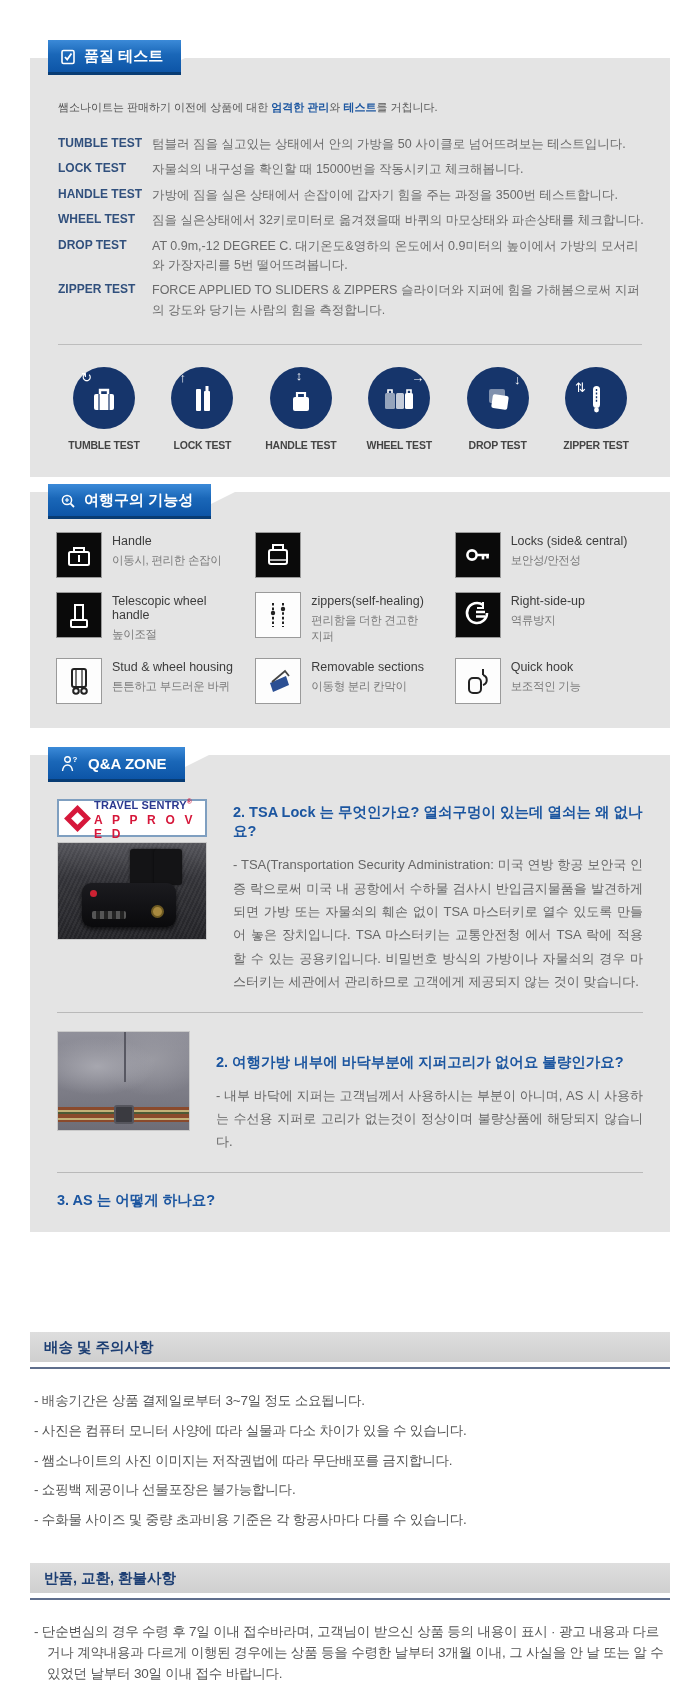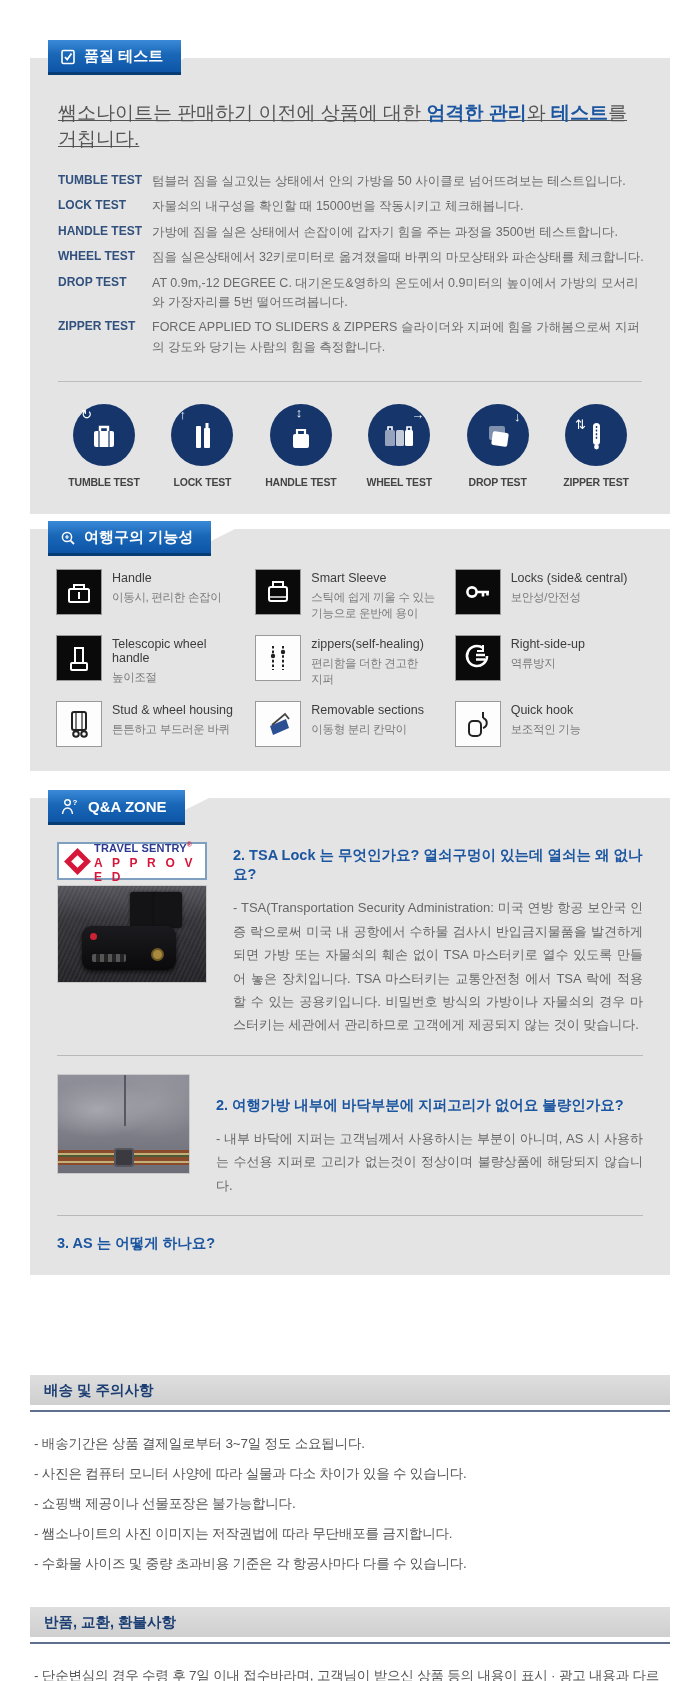--- a/index.html
+++ b/index.html
@@ -20,21 +20,21 @@
   }
   .badge::after {
     content: ""; position: absolute; left: 100%; top: 0;
     border-top: 20px solid #fff; border-right: 40px solid transparent;
   }
   .badge svg { display: block; }
 
   
   .sec1 { margin-top: 58px; padding: 42px 24px 26px; }
   .sec1 .badge { top: -18px; }
-  .intro { font-size: 19px; color: #555; margin: 0 0 20px 4px; text-decoration: underline; }
+  .intro { font-size: 11px; color: #555; margin: 0 0 20px 4px; }
   .intro b { color: #1c56a0; }
   .test-row { display: flex; margin: 0 0 6px 4px; }
   .test-name { flex: 0 0 94px; font-size: 12px; font-weight: bold; color: #31507d; padding-top: 1px; }
   .test-desc { flex: 1; font-size: 12.5px; color: #6a6a6a; line-height: 1.55; }
   .sec1 hr { border: none; border-top: 1px solid #bdbdbd; margin: 24px 4px 22px; }
   .test-icons { display: flex; justify-content: space-between; padding: 0 2px; }
   .test-icon-item { width: 96px; text-align: center; }
   .circle {
     width: 62px; height: 62px; border-radius: 50%; background: #16356b;
     margin: 0 auto 10px; position: relative;
@@ -262,24 +262,20 @@
         </div>
     </div>
     <div class="feat">
       <div class="feat-ico dark">
         <svg width="30" height="30" viewBox="0 0 30 30">
             <path d="M10 10V5h10v5" fill="none" stroke="currentColor" stroke-width="2"></path>
             <rect x="6" y="10" width="18" height="14" rx="2" fill="none" stroke="currentColor" stroke-width="2"></rect>
             <path d="M6 20h18" stroke="currentColor" stroke-width="1.4"></path>
           </svg>
       </div>
-      <div class="feat-txt">
-          <div class="feat-title">Smart Sleeve</div>
-          <div class="feat-desc" style="max-width:150px;">스틱에 쉽게 끼울 수 있는 기능으로 운반에 용이</div>
-        </div>
     </div>
     <div class="feat">
       <div class="feat-ico dark">
         <svg width="30" height="30" viewBox="0 0 30 30">
             <circle cx="9" cy="15" r="4.6" fill="none" stroke="currentColor" stroke-width="2.6"></circle>
             <path d="M13.5 15H26M20 15v4.5M24.5 15v3.5" stroke="currentColor" stroke-width="2.6"></path>
           </svg>
       </div>
       <div class="feat-txt">
           <div class="feat-title">Locks (side&amp; central)</div>
@@ -426,22 +422,22 @@
     <div class="q-title">3. AS 는 어떻게 하나요?</div>
   </div>
 </div>
 
 <div class="bar-sec first">
   <div class="bar">배송 및 주의사항</div>
   <hr class="bar-line">
   <ul class="plist">
     <li>- 배송기간은 상품 결제일로부터 3~7일 정도 소요됩니다.</li>
     <li>- 사진은 컴퓨터 모니터 사양에 따라 실물과 다소 차이가 있을 수 있습니다.</li>
+    <li>- 쌤소나이트의 사진 이미지는 저작권법에 따라 무단배포를 금지합니다.</li>
     <li>- 쇼핑백 제공이나 선물포장은 불가능합니다.</li>
-    <li>- 쌤소나이트의 사진 이미지는 저작권법에 따라 무단배포를 금지합니다.</li>
     <li>- 수화물 사이즈 및 중량 초과비용 기준은 각 항공사마다 다를 수 있습니다.</li>
   </ul>
 </div>
 
 <div class="bar-sec second">
   <div class="bar">반품, 교환, 환불사항</div>
   <hr class="bar-line">
   <ul class="plist">
     <li>- 단순변심의 경우 수령 후 7일 이내 접수바라며, 고객님이 받으신 상품 등의 내용이 표시 · 광고 내용과 다르거나 계약내용과 다르게 이행된 경우에는 상품 등을 수령한 날부터 3개월 이내, 그 사실을 안 날 또는 알 수 있었던 날부터 30일 이내 접수 바랍니다.</li>
 

